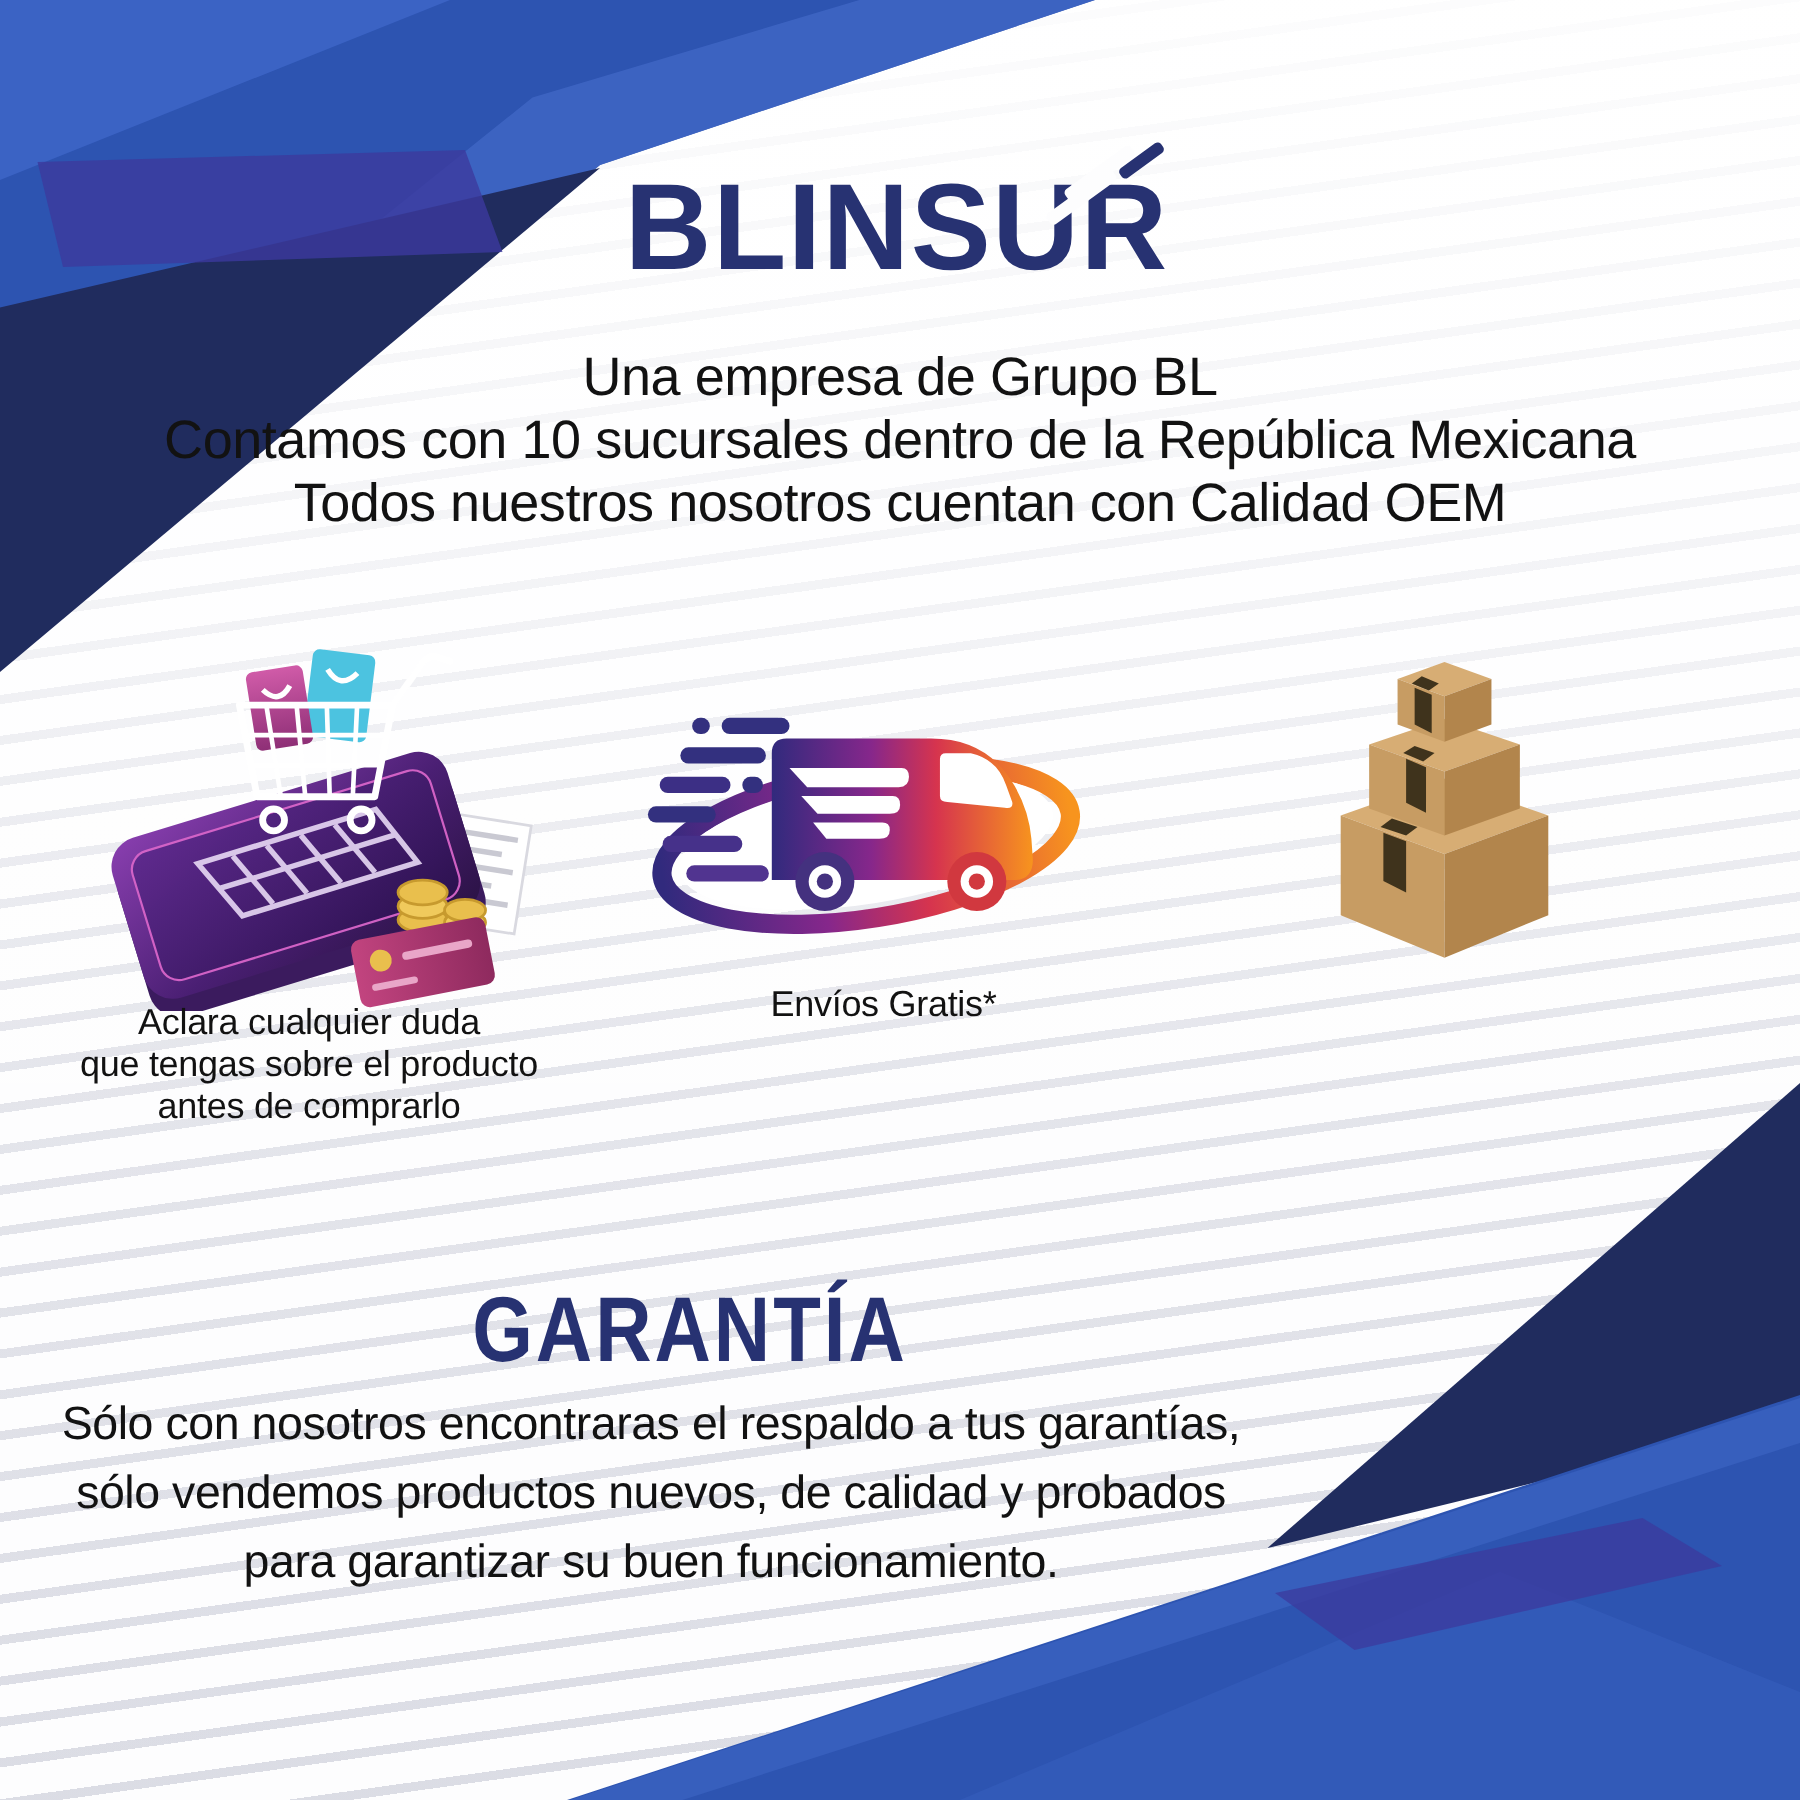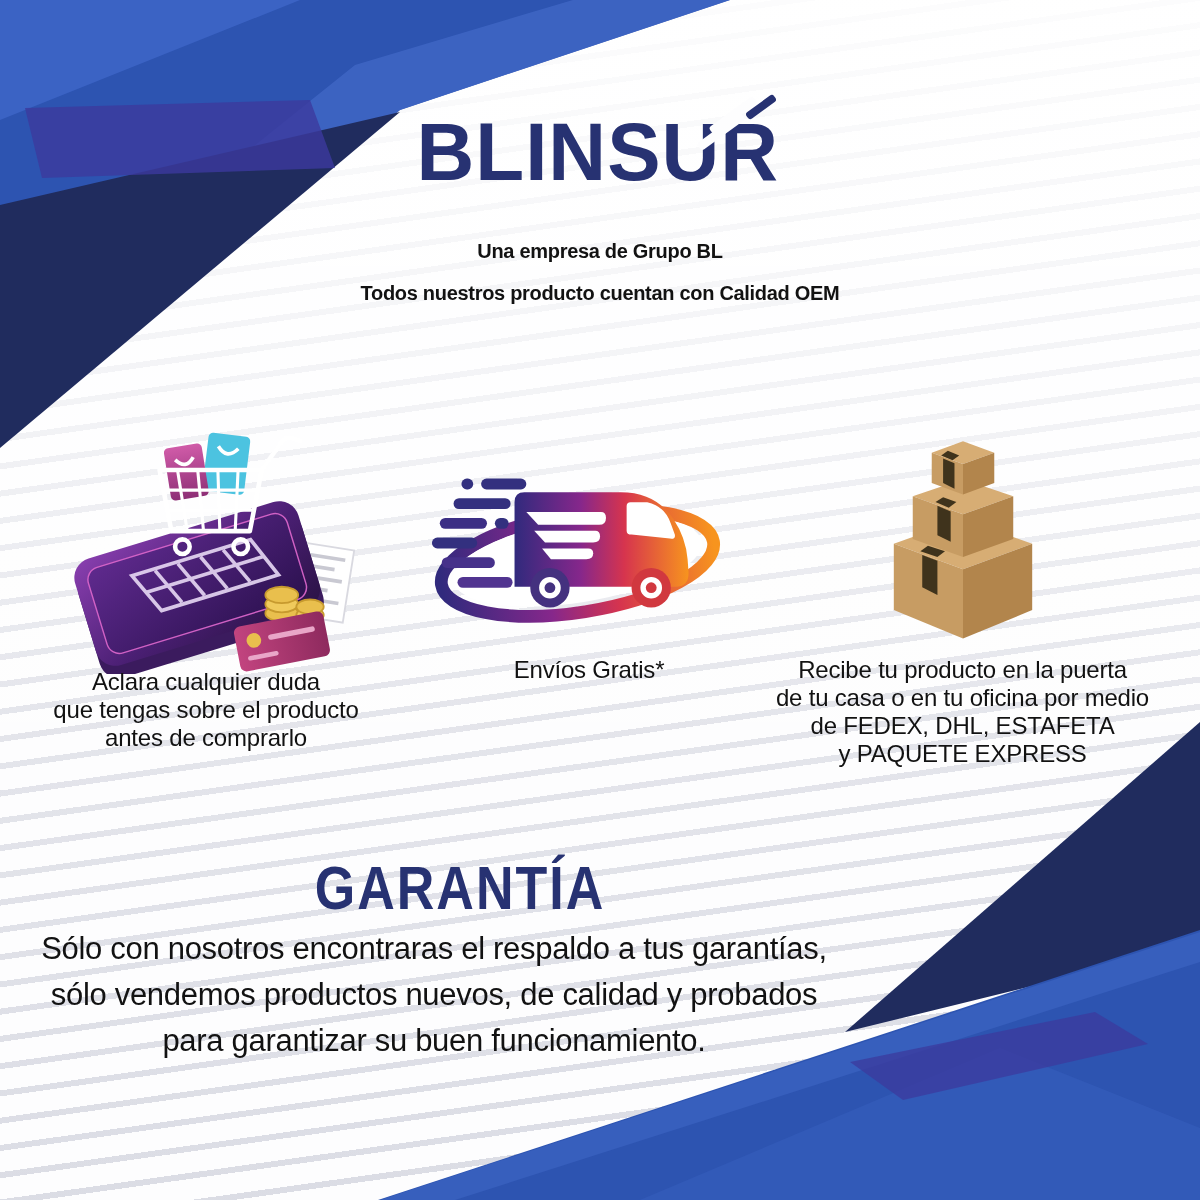--- a/index.html
+++ b/index.html
@@ -34,21 +34,21 @@
     color:#273272;line-height:1;
     transform:scaleY(1.02);
   }
   .logo-slashes{position:absolute;width:90px;height:60px;top:-6px;right:-14px;pointer-events:none;}
   .slash{position:absolute;border-radius:3px;transform:rotate(-36deg);}
   .slash.w1{left:-4px;top:26px;width:54px;height:9px;background:#fdfdfe;}
   .slash.w2{left:8px;top:10px;width:54px;height:9px;background:#fdfdfe;}
   .slash.n1{left:46px;top:2px;width:34px;height:8px;background:#273272;}
 
   .intro{position:absolute;top:230px;left:0;width:100%;text-align:center;
-    font-size:20px;line-height:42px;color:#121212;letter-spacing:-.3px;font-weight:bold;}
+    font-size:36px;line-height:42px;color:#121212;letter-spacing:-.3px;}
 
   .icon-box{position:absolute;}
   .caption{position:absolute;text-align:center;font-size:24px;line-height:28px;color:#121212;letter-spacing:-.2px;}
   .caption span{display:block;}
 
   .warranty-title{
     position:absolute;top:852px;left:0;width:920px;text-align:center;
     font-size:52px;font-weight:800;letter-spacing:2px;color:#273272;
     transform:scaleY(1.18);transform-origin:top center;
   }
@@ -91,21 +91,22 @@
       <div class="logo-slashes" style="right:auto;left:-86px;top:-78px;">
         <div class="slash w1"></div>
         <div class="slash w2"></div>
         <div class="slash n1"></div>
       </div>
     </div>
   </div>
 
   <div class="intro">
     <div>Una empresa de Grupo BL</div>
-    <div>Todos nuestros producto cuentan con Calidad OEM</div>
+    <div>Contamos con 10 sucursales dentro de la República Mexicana</div>
+    <div>Todos nuestros nosotros cuentan con Calidad OEM</div>
   </div>
 
   <div class="icon-box" style="left:52px;top:412px;width:310px;height:262px;">
     <svg viewBox="0 0 340 270" width="310" height="262" aria-hidden="true">
       <defs>
         <linearGradient id="pg" x1="0" y1="0" x2="1" y2="1">
           <stop offset="0" stop-color="#8a3fb0"></stop>
             <stop offset=".55" stop-color="#4a1f73"></stop>
             <stop offset="1" stop-color="#2a1244"></stop>
         </linearGradient>
@@ -266,26 +267,20 @@
   <div class="caption" style="left:20px;top:668px;width:372px;">
     <span>Aclara cualquier duda</span>
     <span>que tengas sobre el producto</span>
     <span>antes de comprarlo</span>
   </div>
 
   <div class="caption" style="left:444px;top:656px;width:290px;">
     <span>Envíos Gratis*</span>
   </div>
 
-  <div class="caption" style="left:755px;top:656px;width:415px;">
-    <span>Recibe tu producto en la puerta</span>
-    <span>de tu casa o en tu oficina por medio</span>
-    <span>de FEDEX, DHL, ESTAFETA</span>
-    <span>y PAQUETE EXPRESS</span>
-  </div>
 
   <div class="warranty-title">GARANTÍA</div>
   <div class="warranty-text">
     <span>Sólo con nosotros encontraras el respaldo a tus garantías,</span>
     <span>sólo vendemos productos nuevos, de calidad y probados</span>
     <span>para garantizar su buen funcionamiento.</span>
   </div>
 
 </div>
 

